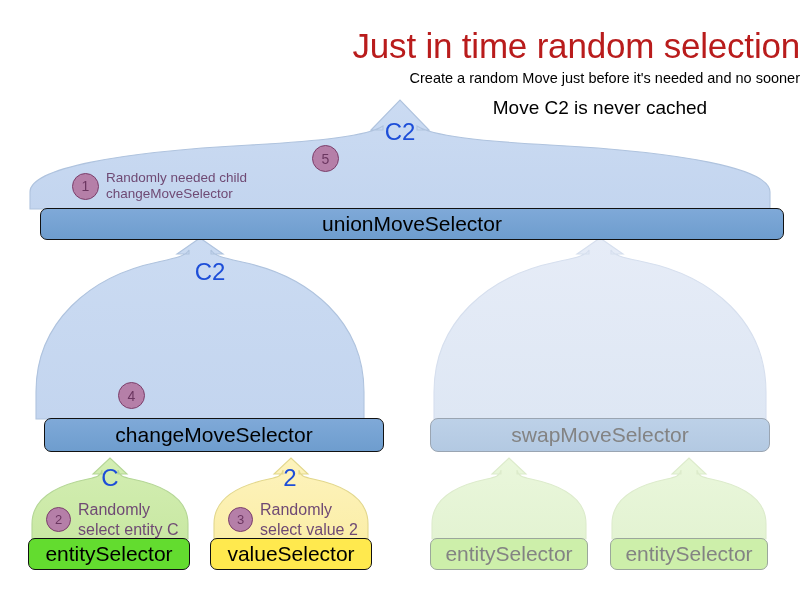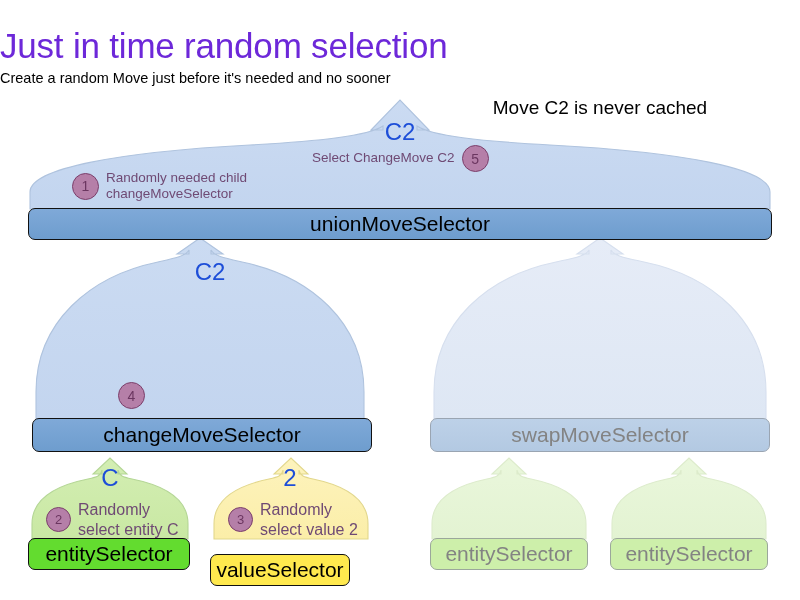--- a/index.html
+++ b/index.html
@@ -27,31 +27,31 @@
   .lyr {
     position: absolute;
   }
 
   
   #title {
     position: absolute;
     left: 0;
     top: 26px;
     width: 800px;
-    text-align: left;
+    text-align: right;
     font-size: 35px;
-    color: #6d28d9;
+    color: #b91c1c;
     letter-spacing: -0.2px;
   }
   #subtitle {
     position: absolute;
     left: 0;
     top: 70px;
     width: 800px;
-    text-align: left;
+    text-align: right;
     font-size: 14.5px;
     color: #000000;
   }
   #never-cached {
     position: absolute;
     left: 440px;
     top: 97px;
     width: 320px;
     text-align: center;
     font-size: 19px;
@@ -66,20 +66,21 @@
     display: flex;
     align-items: center;
     justify-content: center;
     font-size: 21px;
     color: #000000;
     white-space: nowrap;
   }
   .bar.blue {
     background: linear-gradient(to bottom, #7FA9D8 0%, #6E9DCE 100%);
     border: 1.4px solid #111111;
+    margin-left: 12px;
   }
   .bar.ghost-blue {
     background: linear-gradient(to bottom, #BDD1E8 0%, #B3C9E2 100%);
     border: 1.2px solid #9AA5B2;
     color: #838383;
   }
   .bar.green {
     background: #63DC2F;
     border: 1.4px solid #111111;
   }
@@ -88,23 +89,23 @@
     border: 1.4px solid #111111;
   }
   .bar.ghost-green {
     background: #CDEFAA;
     border: 1.2px solid #9BA79B;
     color: #838383;
   }
 
   #union-bar   { left: 28px;  top: 208px; width: 744px; height: 32px; }
   #change-bar  { left: 32px;  top: 418px; width: 340px; height: 34px; }
-  #swap-bar    { left: 430px; top: 418px; width: 340px; height: 34px; }
+  #swap-bar    { left: 430px; top: 418px; width: 340px; height: 34px; border-radius: 8px; }
   #entity-bar  { left: 28px;  top: 538px; width: 162px; height: 32px; }
-  #value-bar   { left: 210px; top: 538px; width: 140px; height: 32px; margin-top: 16px; }
+  #value-bar   { left: 210px; top: 538px; width: 162px; height: 32px; }
   #ghost-e1    { left: 430px; top: 538px; width: 158px; height: 32px; }
   #ghost-e2    { left: 610px; top: 538px; width: 158px; height: 32px; }
 
   
   .edge-label {
     position: absolute;
     text-align: center;
     font-size: 24px;
     color: #1d4ed8;
   }
@@ -320,21 +321,20 @@
   <div id="edge-value" class="edge-label">2</div>
 
   <div id="step1" class="step">
     <span class="badge">1</span>
     <span class="step-text">Randomly needed child
 changeMoveSelector</span>
   </div>
 
   <div id="step5" class="step rev">
     <span class="badge">5</span>
-    <span class="step-text">Select ChangeMove C2</span>
   </div>
 
   <div id="step4" class="step rev">
     <span class="badge">4</span>
   </div>
 
   <div id="step2" class="step">
     <span class="badge sm">2</span>
     <span class="step-text small">Randomly
 select entity C</span>

